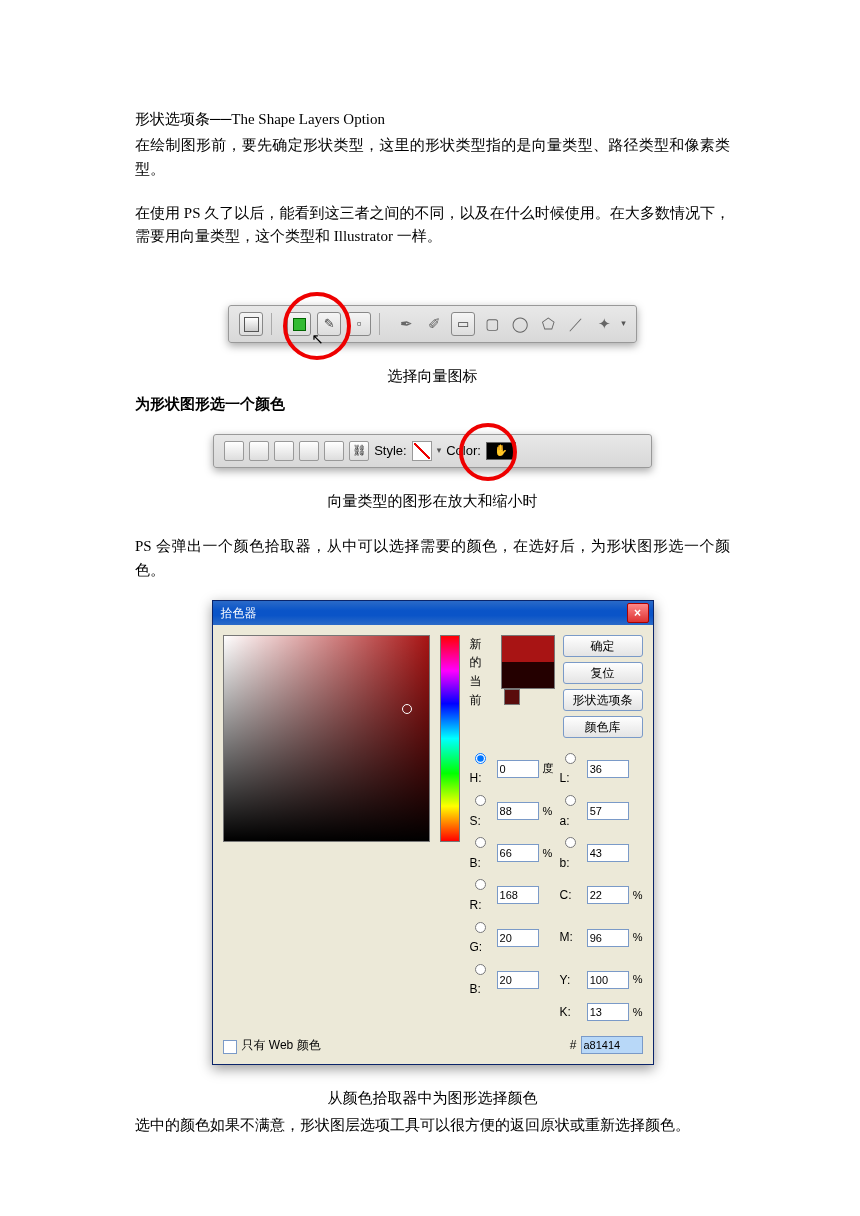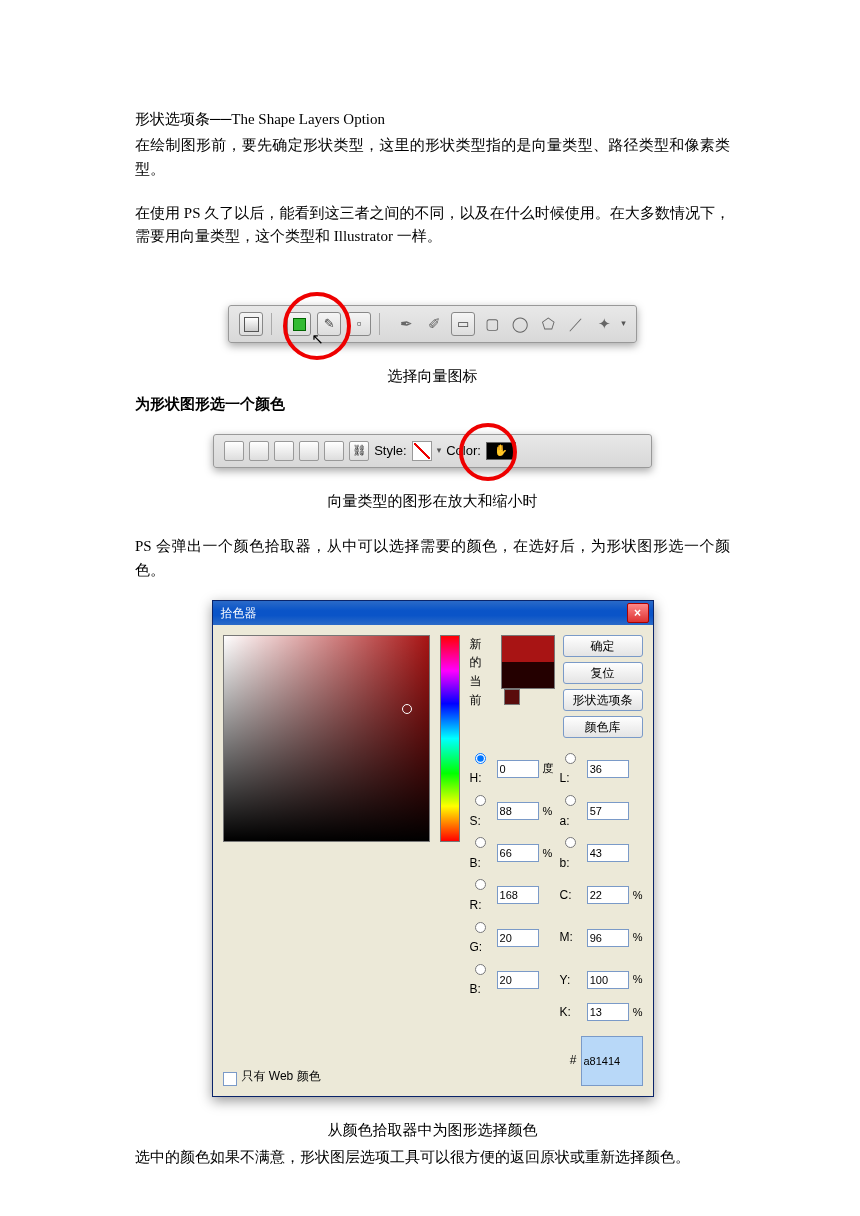--- a/index.html
+++ b/index.html
@@ -45,21 +45,21 @@
 .prev-new{height:26px;background:#a81414}
 .prev-old{height:26px;background:#240000}
 .prev-labels{display:flex;flex-direction:column;justify-content:space-between;height:54px;font-size:12px;margin-right:4px}
 .btn-col{display:flex;flex-direction:column;gap:5px;margin-left:auto}
 .win-btn{width:78px;height:20px;background:linear-gradient(#fefefe,#e4e4e4);border:1px solid #7a9ac8;border-radius:3px;font-size:12px;font-family:SimSun;display:flex;align-items:center;justify-content:center;cursor:pointer}
 .tiny-sw{width:14px;height:14px;border:1px solid #777;background:#5a0c0c;margin-left:3px}
 .fields{display:grid;grid-template-columns:auto 40px auto auto 40px auto;gap:4px 6px;align-items:center;margin-top:8px;font-size:12px}
 .fields input[type=text]{width:36px;height:16px;border:1px solid #7a9ac8;font-size:11px;padding:0 2px;background:#fff}
 .radio{width:11px;height:11px}
 .hex-row{display:flex;align-items:center;gap:4px;margin-top:4px}
-.hex-row input{width:56px;height:16px;border:1px solid #7a9ac8;background:#b8d8f8;font-size:11px;padding:16px 2px}
+.hex-row input{width:56px;height:16px;border:1px solid #7a9ac8;background:#b8d8f8;font-size:11px;padding:0 2px}
 .dlg-foot{padding:0 10px 10px 10px;display:flex;align-items:flex-end;gap:5px}
 .chk{width:12px;height:12px;border:1px solid #7a9ac8;background:#fff}
 .deg{font-size:11px}
 </style>
 </head>
 <body>
 
 <div class="page">
 <p>形状选项条──The Shape Layers Option</p>
 <p>在绘制图形前，要先确定形状类型，这里的形状类型指的是向量类型、路径类型和像素类型。</p>

